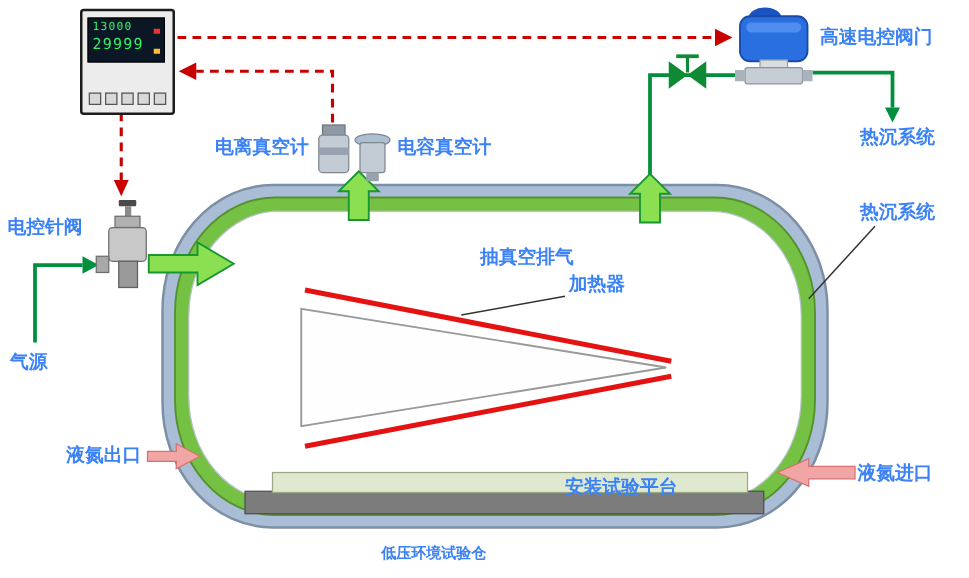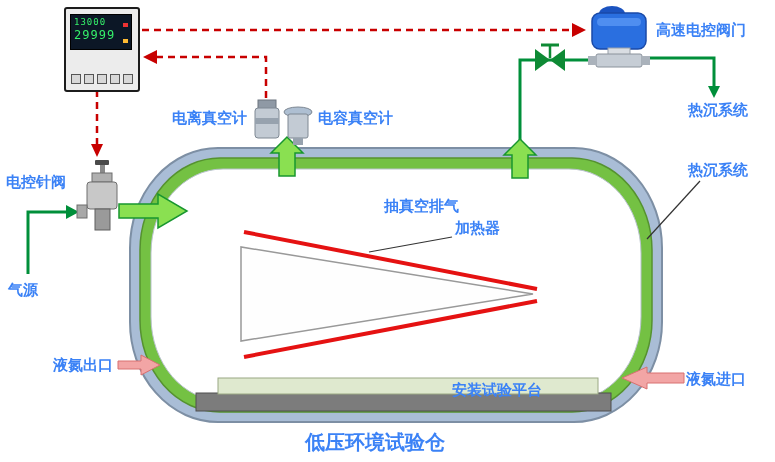--- a/index.html
+++ b/index.html
@@ -6,21 +6,21 @@
   #canvas {
     position:relative; width:775px; height:462px;
     background:#ffffff; overflow:hidden;
     font-family:"Liberation Sans", sans-serif;
   }
   #diagram-svg { position:absolute; left:0; top:0; }
   .lbl {
     position:absolute; font-weight:bold; font-size:15px; color:#3b82f6;
     white-space:nowrap; line-height:20px;
   }
-  .caption { font-size:20px; }
+  .caption { font-size:12px; }
   
   .controller {
     position:absolute; left:64px; top:7px; width:76px; height:85px;
     background:#ececec; border:2px solid #1c1c1c; border-radius:3px;
     box-sizing:border-box;
   }
   .ctrl-display {
     position:absolute; left:4px; top:5px; width:62px; height:36px;
     background:#0c1726; border:1px solid #000; padding:2px 3px; box-sizing:border-box;
   }

